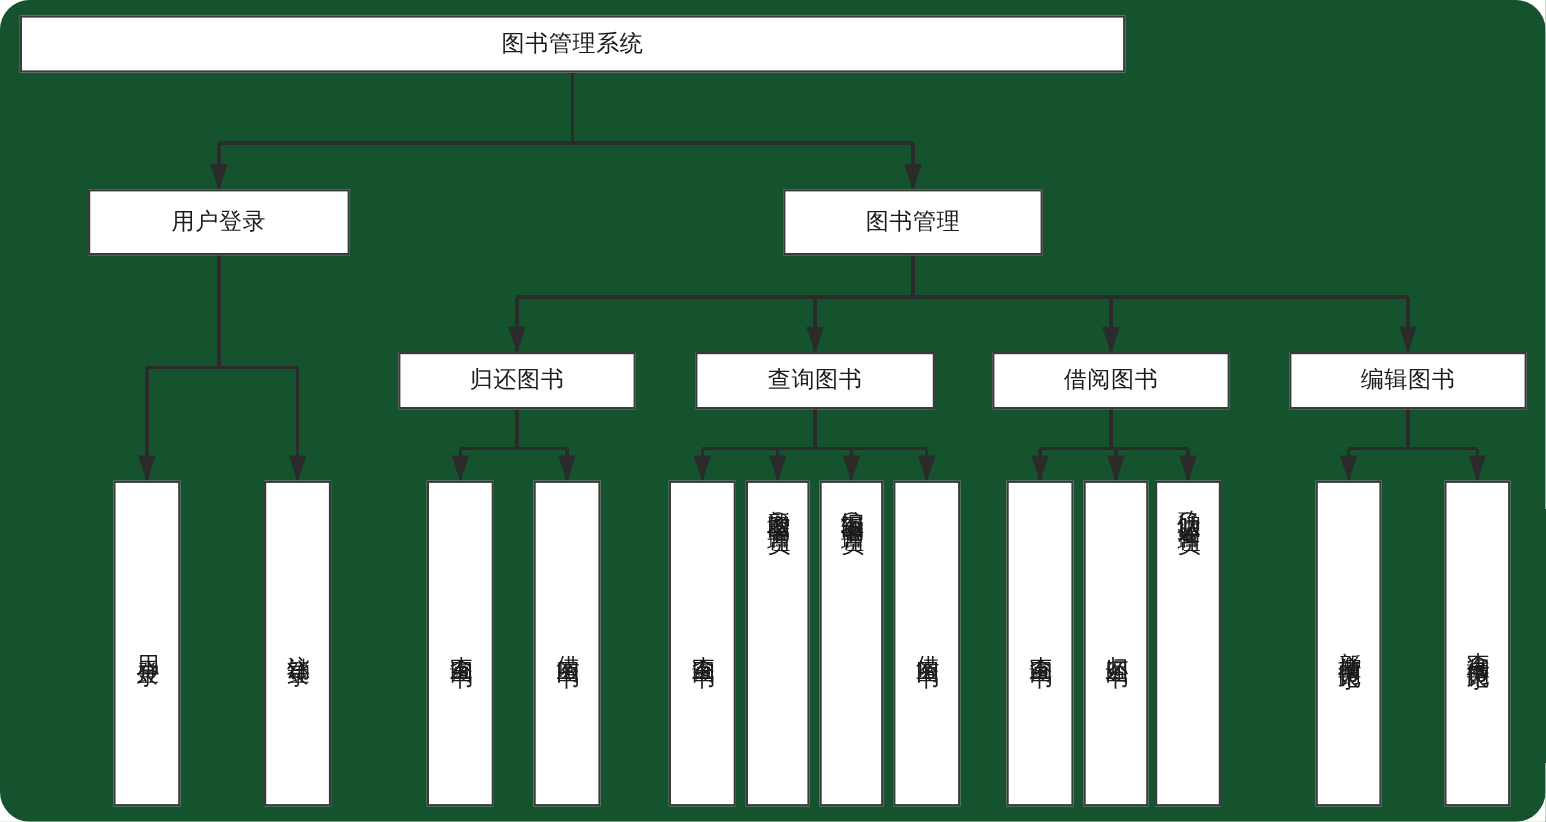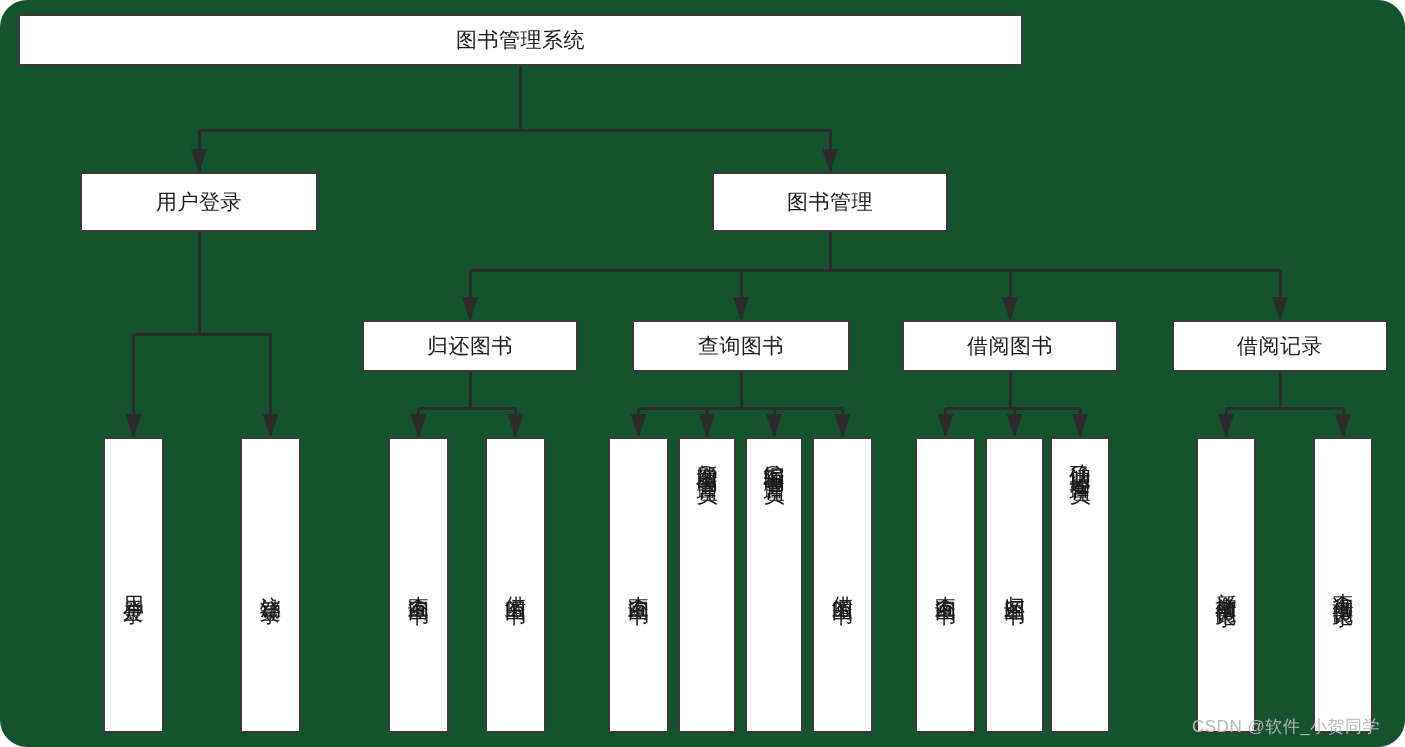--- a/index.html
+++ b/index.html
@@ -146,21 +146,21 @@
       <div class="node h" style="left: 362px; top: 320px; width: 216px; height: 52px; border-color: rgb(58, 58, 58); background: rgb(255, 255, 255); color: rgb(27, 27, 27);">
         <span class="label">归还图书</span>
       </div>
       <div class="node h" style="left: 632px; top: 320px; width: 218px; height: 52px; border-color: rgb(58, 58, 58); background: rgb(255, 255, 255); color: rgb(27, 27, 27);">
         <span class="label">查询图书</span>
       </div>
       <div class="node h" style="left: 902px; top: 320px; width: 216px; height: 52px; border-color: rgb(58, 58, 58); background: rgb(255, 255, 255); color: rgb(27, 27, 27);">
         <span class="label">借阅图书</span>
       </div>
       <div class="node h" style="left: 1172px; top: 320px; width: 216px; height: 52px; border-color: rgb(58, 58, 58); background: rgb(255, 255, 255); color: rgb(27, 27, 27);">
-        <span class="label">借阅记录</span>
+        <span class="label">编辑图书</span>
       </div>
       <div class="node v center" style="left: 103px; top: 437px; width: 61px; height: 296px; border-color: rgb(58, 58, 58); background: rgb(255, 255, 255); color: rgb(27, 27, 27);">
         <span class="label">用户登录</span>
       </div>
       <div class="node v center" style="left: 240px; top: 437px; width: 61px; height: 296px; border-color: rgb(58, 58, 58); background: rgb(255, 255, 255); color: rgb(27, 27, 27);">
         <span class="label">注销登录</span>
       </div>
       <div class="node v center" style="left: 388px; top: 437px; width: 61px; height: 296px; border-color: rgb(58, 58, 58); background: rgb(255, 255, 255); color: rgb(27, 27, 27);">
         <span class="label">查询图书</span>
       </div>
@@ -189,14 +189,13 @@
         <span class="label">确认归还（管理员）</span>
       </div>
       <div class="node v center" style="left: 1196px; top: 437px; width: 60px; height: 296px; border-color: rgb(58, 58, 58); background: rgb(255, 255, 255); color: rgb(27, 27, 27);">
         <span class="label">新增借阅记录</span>
       </div>
       <div class="node v center" style="left: 1313px; top: 437px; width: 60px; height: 296px; border-color: rgb(58, 58, 58); background: rgb(255, 255, 255); color: rgb(27, 27, 27);">
         <span class="label">查询借阅记录</span>
       </div>
     </div>
 
-  <div class="watermark" style="left: 1192px; top: 715px; color: rgb(185, 185, 185);">CSDN @软件_小贺同学</div>
 </div>
 
 </body></html>

